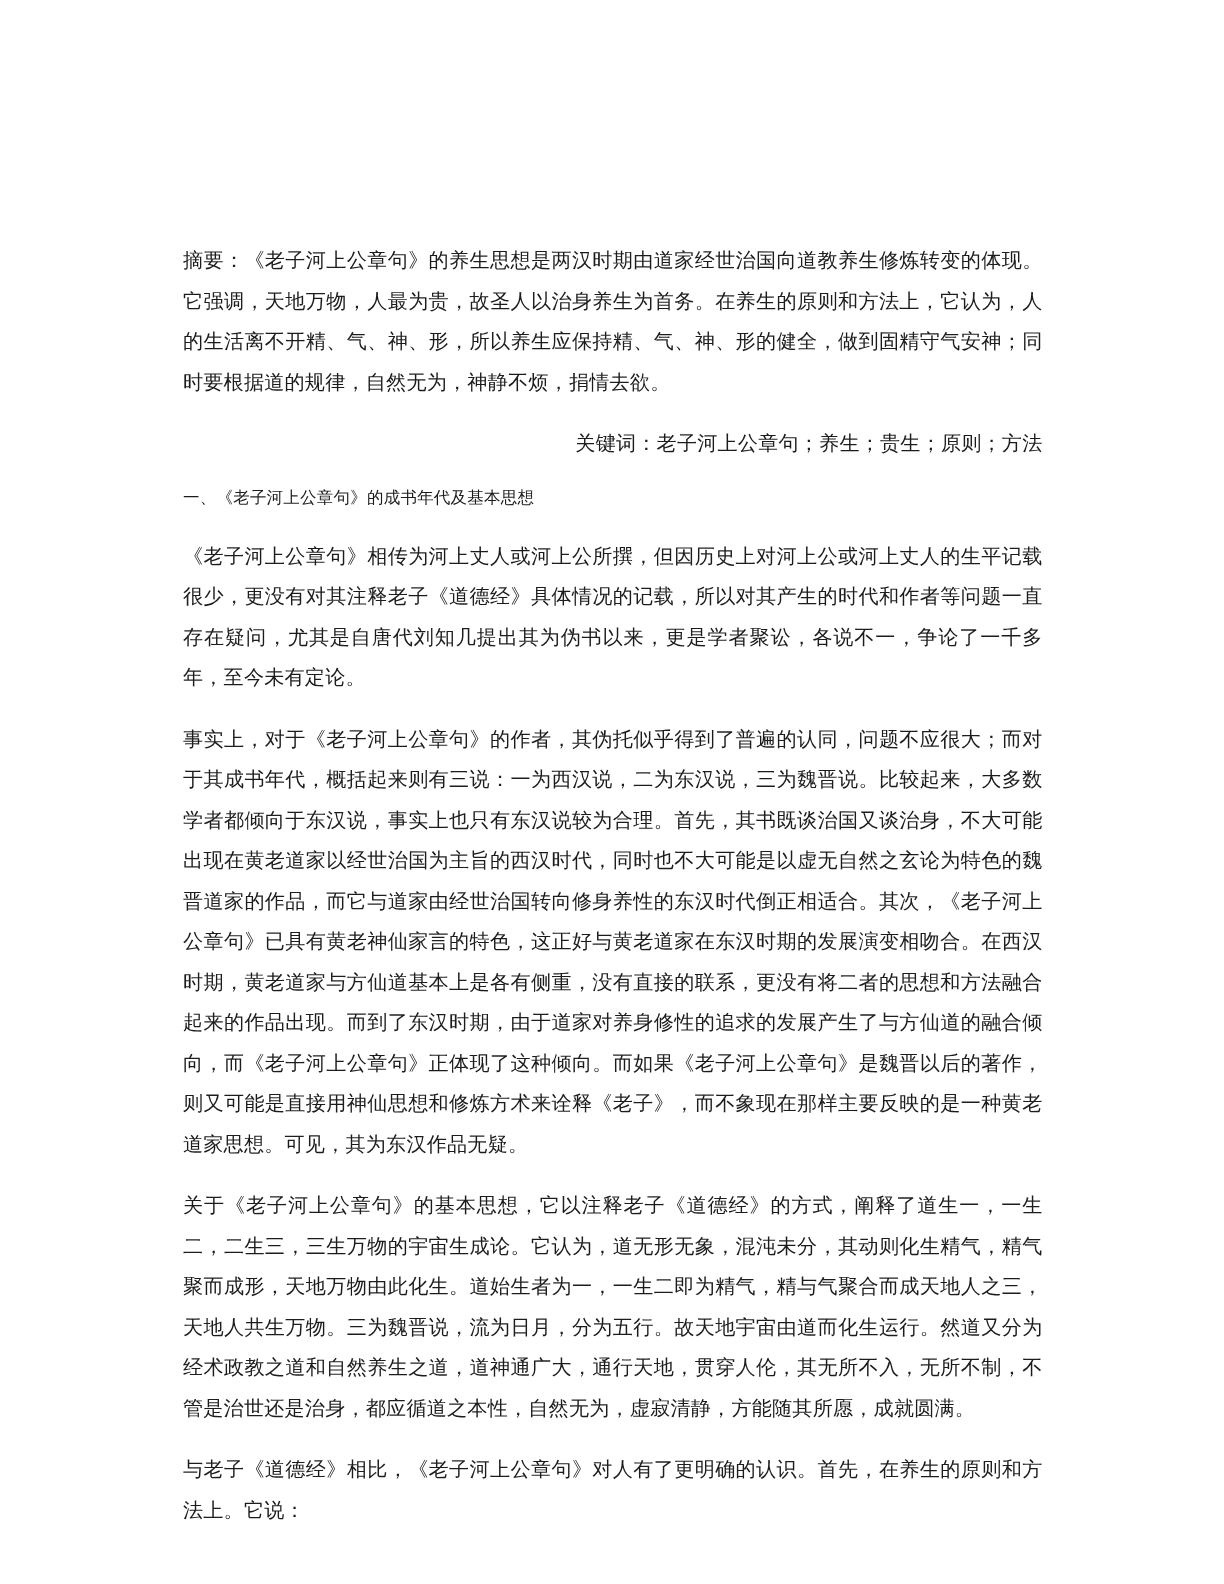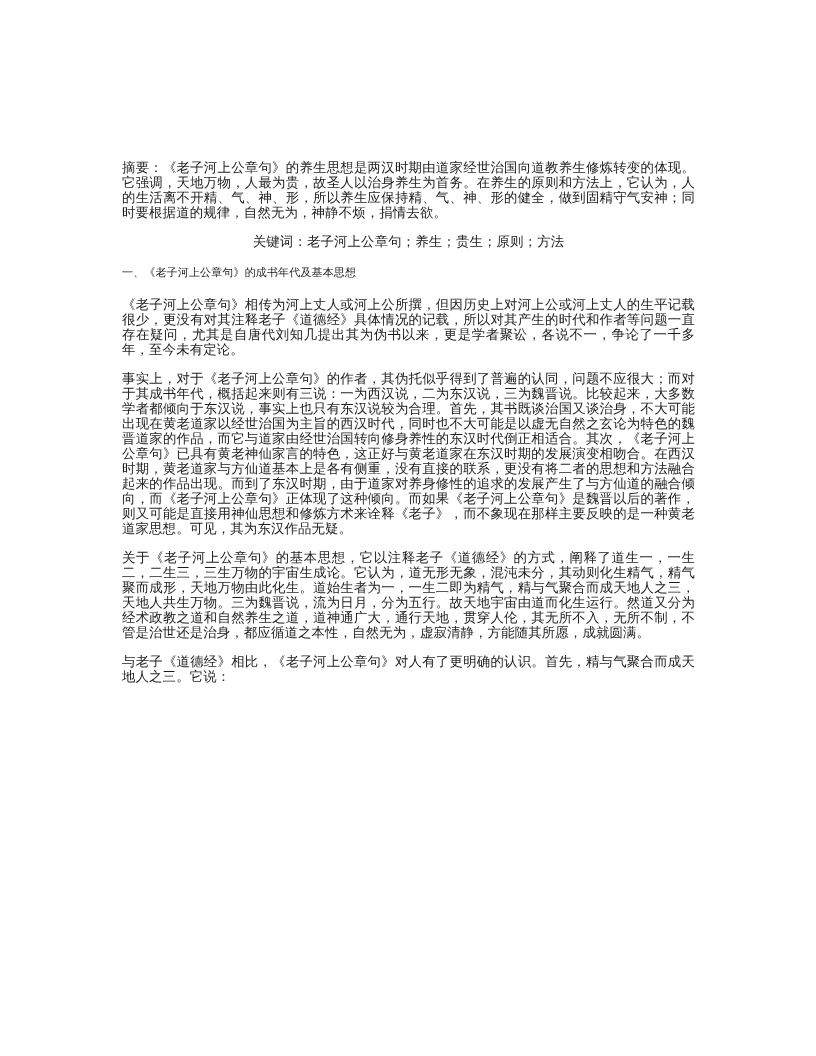--- a/index.html
+++ b/index.html
@@ -25,21 +25,21 @@
 
   #content {
     position: absolute;
     left: 122px;
     top: 160px;
     width: 573px;
   }
 
   .para {
     font-size: 13.4px;
-    line-height: 15px;
+    line-height: 27px;
     text-align: justify;
     text-justify: inter-ideograph;
     margin: 0 0 14px 0;
     color: #1c1c1c;
     letter-spacing: 0.15px;
     word-break: break-all;
   }
 
   .para:last-child {
     margin-bottom: 0;
@@ -53,29 +53,29 @@
     color: #1c1c1c;
     font-weight: normal;
     letter-spacing: 0.15px;
   }
 
   .abstract {
     text-align: justify;
   }
 
   .keywords {
-    text-align: center;
+    text-align: right;
   }
 </style>
 </head>
 <body>
 
 <div id="page">
   <div id="content">
       <p class="para abstract">摘要：《老子河上公章句》的养生思想是两汉时期由道家经世治国向道教养生修炼转变的体现。它强调，天地万物，人最为贵，故圣人以治身养生为首务。在养生的原则和方法上，它认为，人的生活离不开精、气、神、形，所以养生应保持精、气、神、形的健全，做到固精守气安神；同时要根据道的规律，自然无为，神静不烦，捐情去欲。</p>
       <p class="para keywords">关键词：老子河上公章句；养生；贵生；原则；方法</p>
       <p class="heading">一、《老子河上公章句》的成书年代及基本思想</p>
       <p class="para">《老子河上公章句》相传为河上丈人或河上公所撰，但因历史上对河上公或河上丈人的生平记载很少，更没有对其注释老子《道德经》具体情况的记载，所以对其产生的时代和作者等问题一直存在疑问，尤其是自唐代刘知几提出其为伪书以来，更是学者聚讼，各说不一，争论了一千多年，至今未有定论。</p>
       <p class="para">事实上，对于《老子河上公章句》的作者，其伪托似乎得到了普遍的认同，问题不应很大；而对于其成书年代，概括起来则有三说：一为西汉说，二为东汉说，三为魏晋说。比较起来，大多数学者都倾向于东汉说，事实上也只有东汉说较为合理。首先，其书既谈治国又谈治身，不大可能出现在黄老道家以经世治国为主旨的西汉时代，同时也不大可能是以虚无自然之玄论为特色的魏晋道家的作品，而它与道家由经世治国转向修身养性的东汉时代倒正相适合。其次，《老子河上公章句》已具有黄老神仙家言的特色，这正好与黄老道家在东汉时期的发展演变相吻合。在西汉时期，黄老道家与方仙道基本上是各有侧重，没有直接的联系，更没有将二者的思想和方法融合起来的作品出现。而到了东汉时期，由于道家对养身修性的追求的发展产生了与方仙道的融合倾向，而《老子河上公章句》正体现了这种倾向。而如果《老子河上公章句》是魏晋以后的著作，则又可能是直接用神仙思想和修炼方术来诠释《老子》，而不象现在那样主要反映的是一种黄老道家思想。可见，其为东汉作品无疑。</p>
       <p class="para">关于《老子河上公章句》的基本思想，它以注释老子《道德经》的方式，阐释了道生一，一生二，二生三，三生万物的宇宙生成论。它认为，道无形无象，混沌未分，其动则化生精气，精气聚而成形，天地万物由此化生。道始生者为一，一生二即为精气，精与气聚合而成天地人之三，天地人共生万物。三为魏晋说，流为日月，分为五行。故天地宇宙由道而化生运行。然道又分为经术政教之道和自然养生之道，道神通广大，通行天地，贯穿人伦，其无所不入，无所不制，不管是治世还是治身，都应循道之本性，自然无为，虚寂清静，方能随其所愿，成就圆满。</p>
-      <p class="para">与老子《道德经》相比，《老子河上公章句》对人有了更明确的认识。首先，精与气聚合而成天地人之三。它说：</p>
+      <p class="para">与老子《道德经》相比，《老子河上公章句》对人有了更明确的认识。首先，在养生的原则和方法上。它说：</p>
     </div>
 </div>
 
 </body></html>

